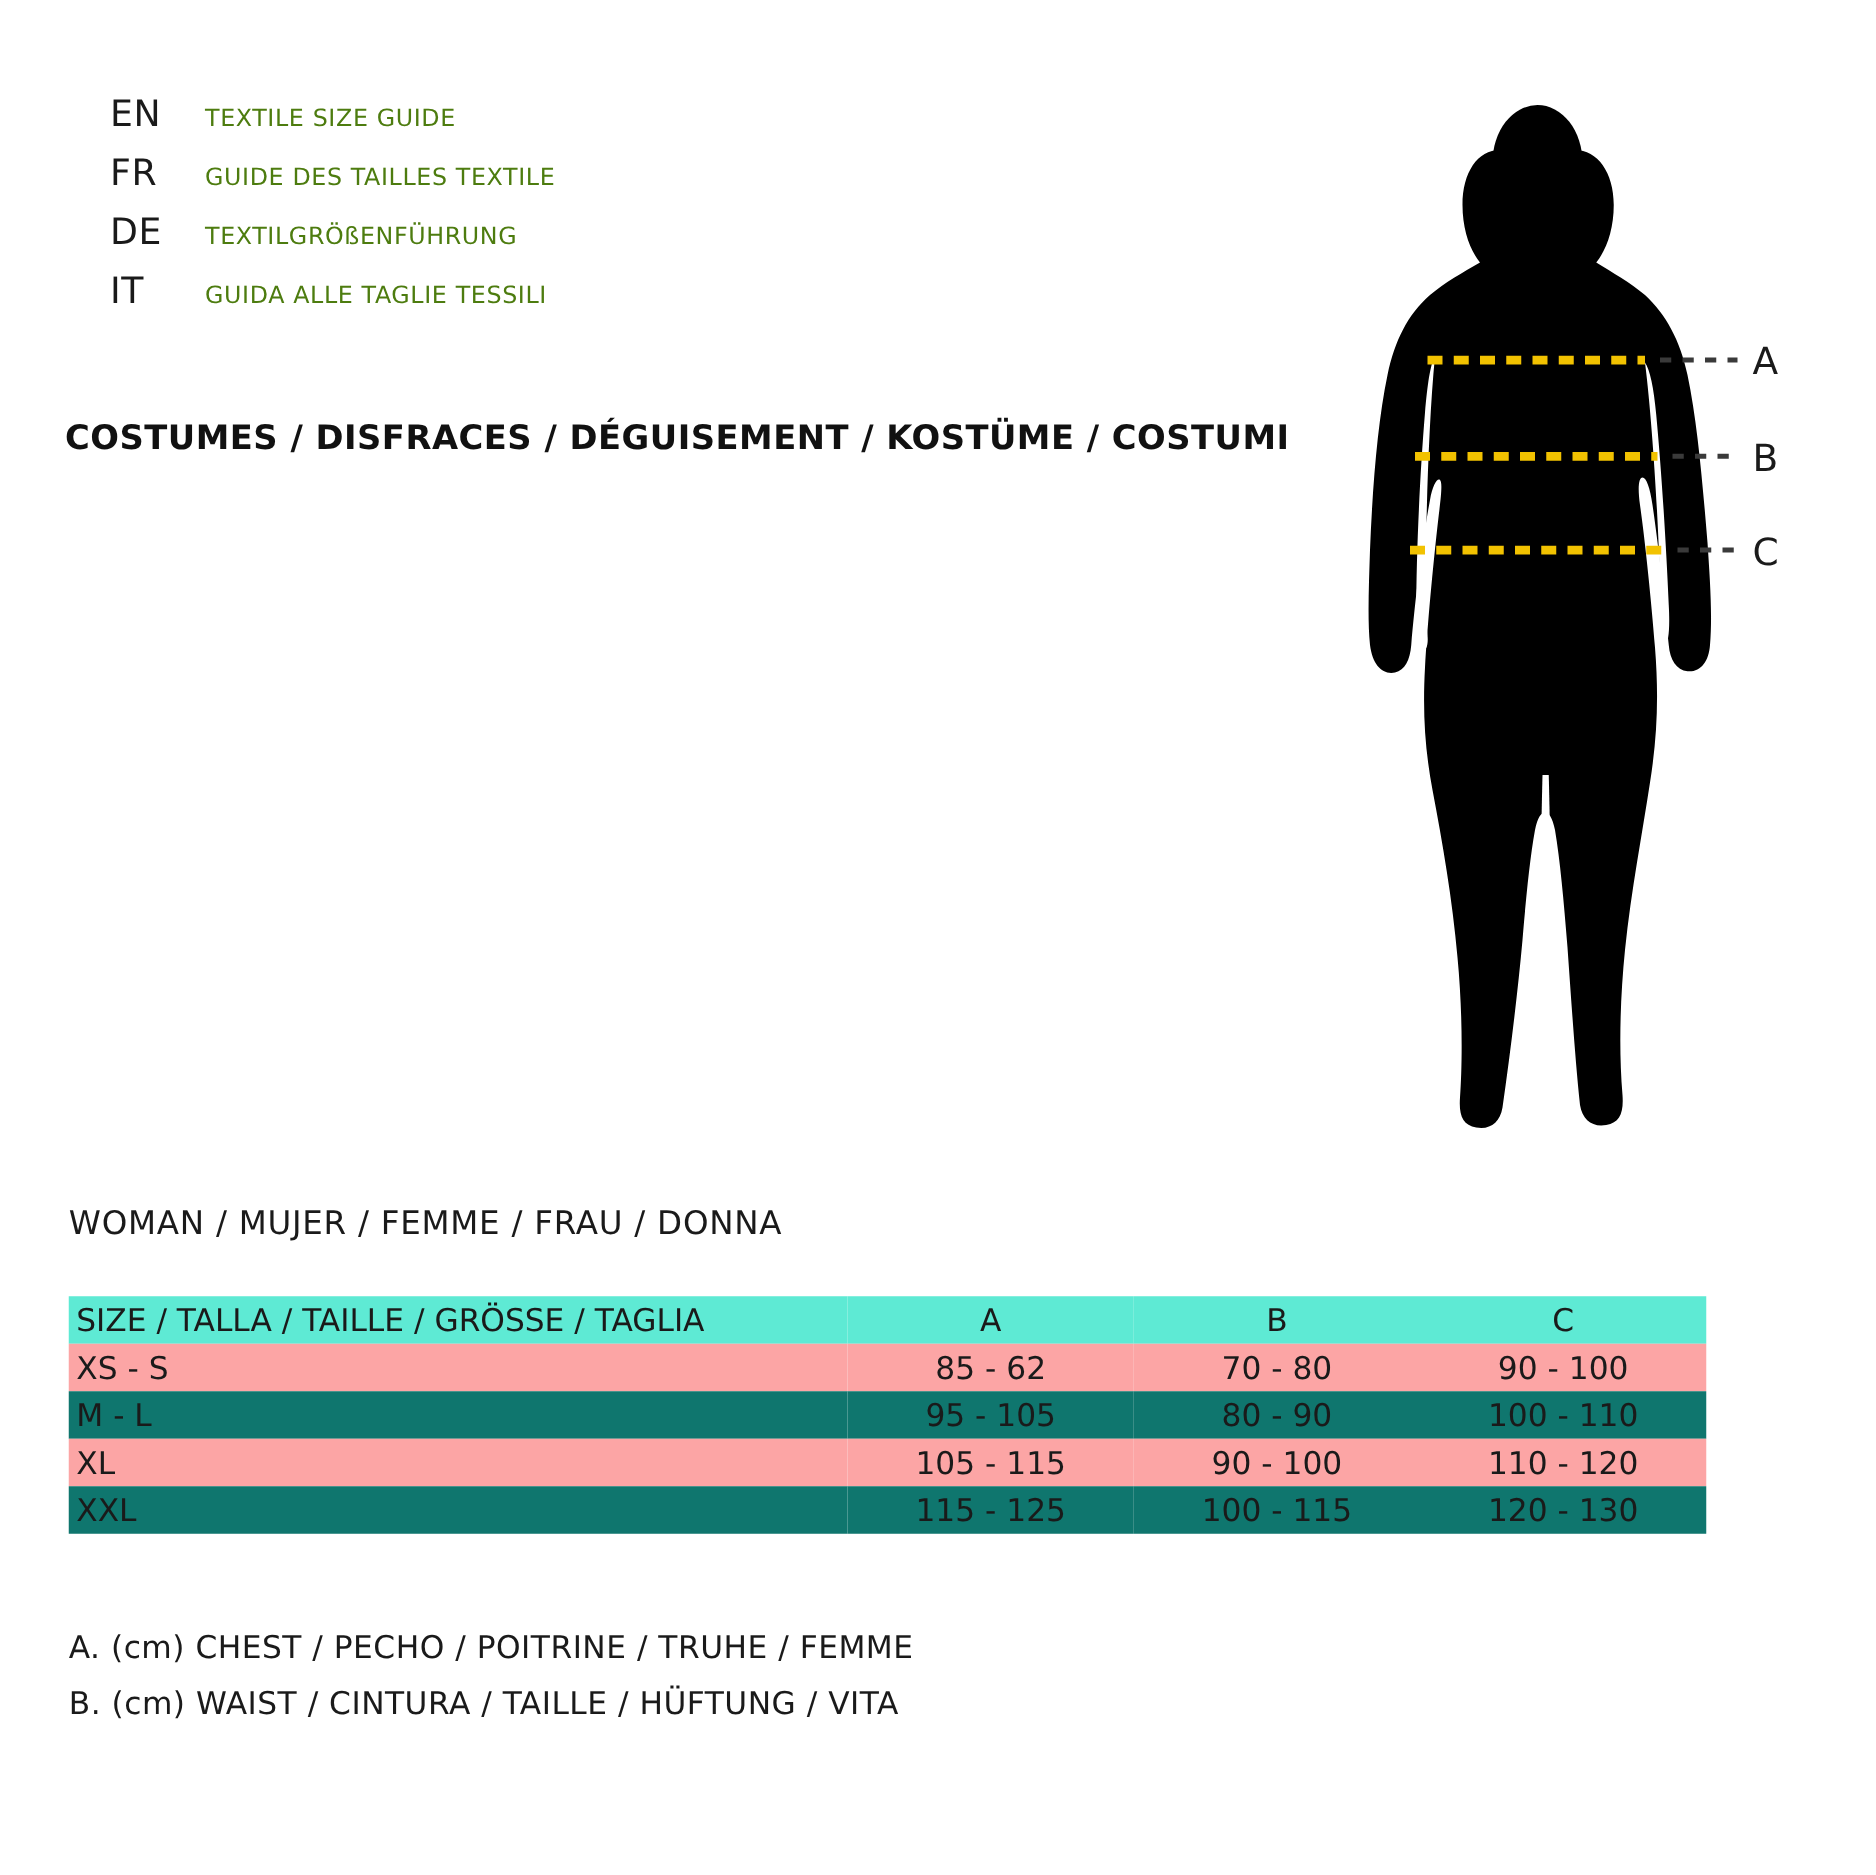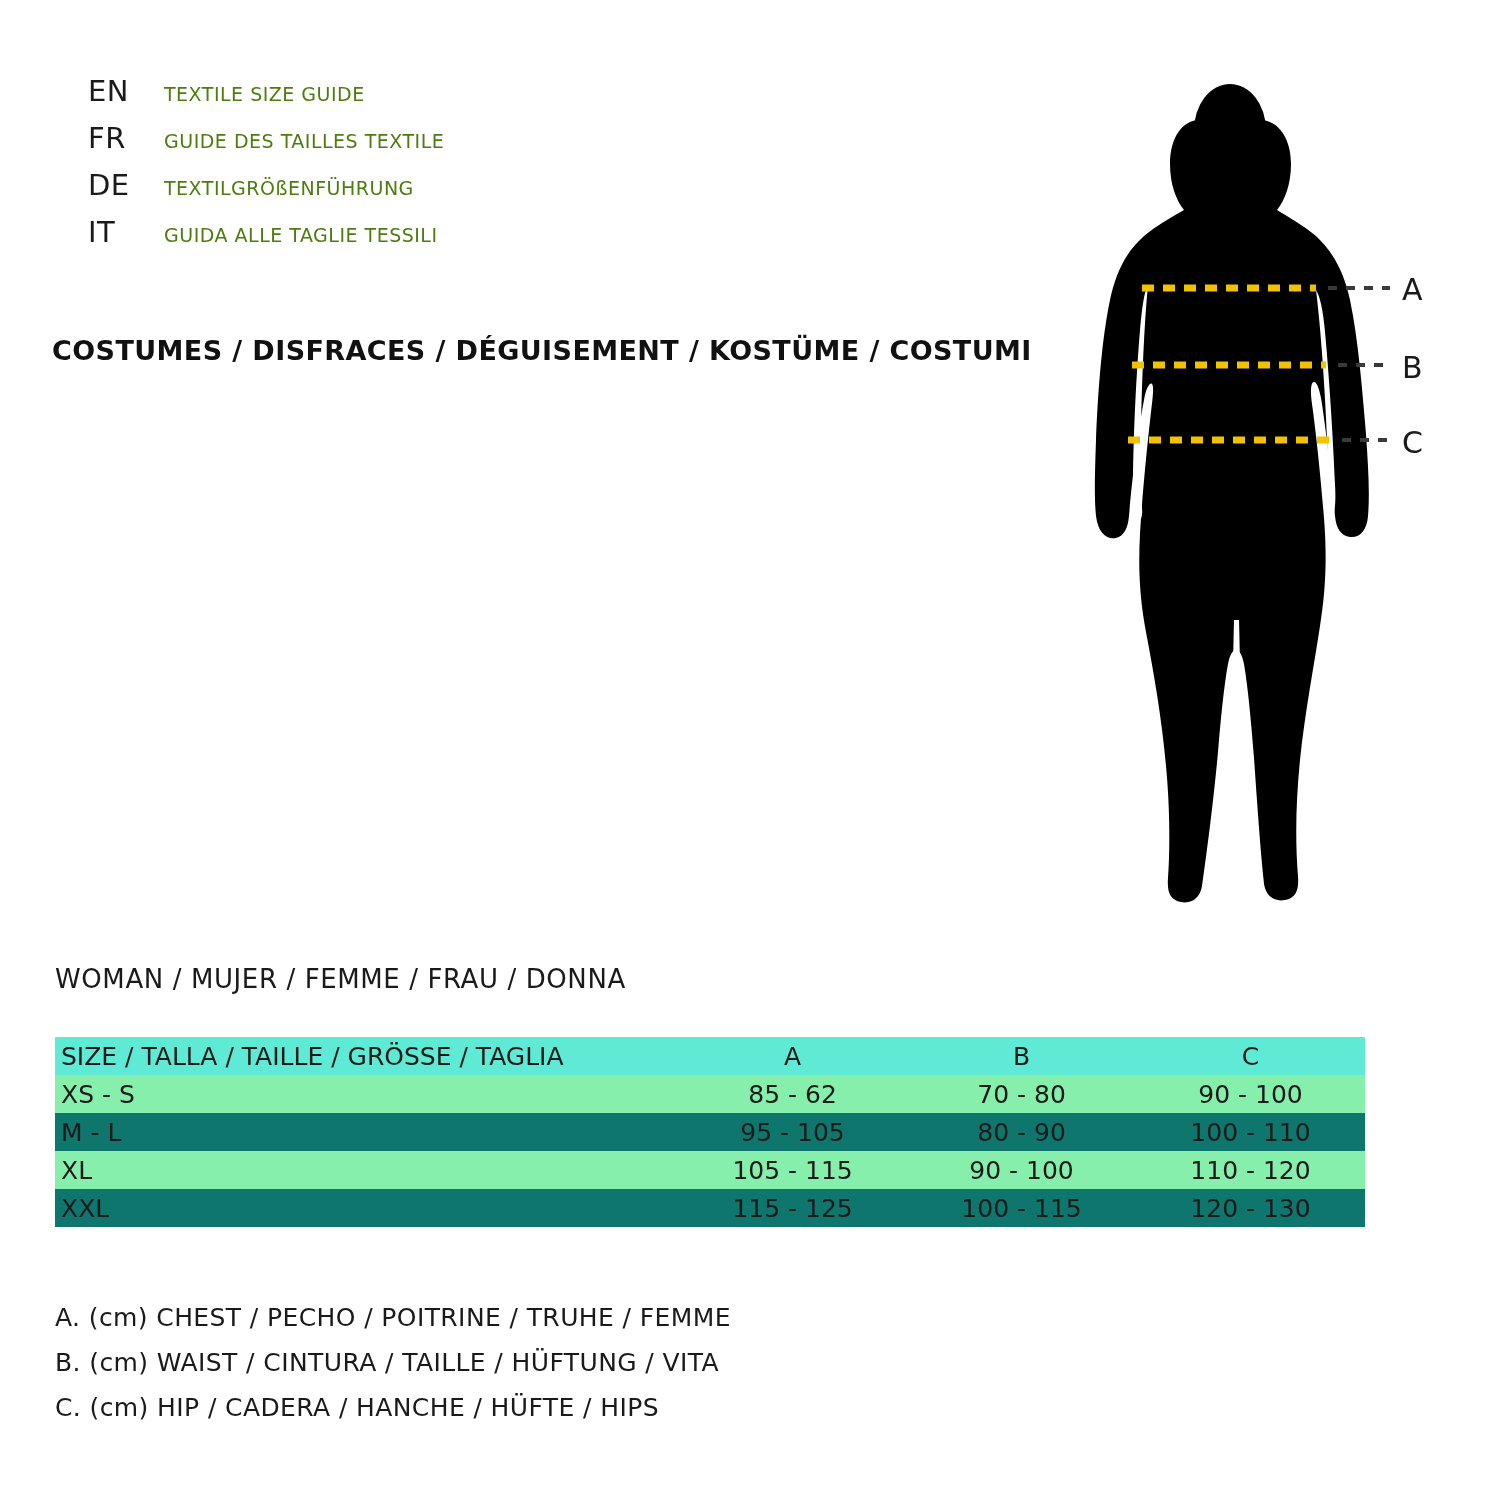--- a/index.html
+++ b/index.html
@@ -102,21 +102,21 @@
   }
   #size-table th.col-size, #size-table td.col-size {
     text-align: left;
     padding-left: 6px;
     width: 620px;
   }
   #size-table th.col-a, #size-table td.col-a { width: 230px; }
   #size-table th.col-b, #size-table td.col-b { width: 230px; }
   #size-table th.col-c, #size-table td.col-c { width: 230px; }
   #size-table thead tr { background: #5eead4; }
-  #size-table tbody tr.odd { background: #86efac; }
+  #size-table tbody tr.odd { background: #fca5a5; }
   #size-table tbody tr.even { background: #0f766e; }
 
   
   #legend {
     position: absolute;
     left: 55px;
     top: 1295px;
   }
   .legend-row {
     font-size: 25px;
@@ -254,14 +254,13 @@
       <td class="col-a">115 - 125</td>
       <td class="col-b">100 - 115</td>
       <td class="col-c">120 - 130</td>
     </tr>
   </tbody>
 </table>
 
 <div id="legend">
   <div class="legend-row">A. (cm) CHEST / PECHO / POITRINE / TRUHE / FEMME</div>
   <div class="legend-row">B. (cm) WAIST / CINTURA / TAILLE / HÜFTUNG / VITA</div>
-  <div class="legend-row">C. (cm) HIP / CADERA / HANCHE / HÜFTE / HIPS</div>
 </div>
 
 </body></html>

